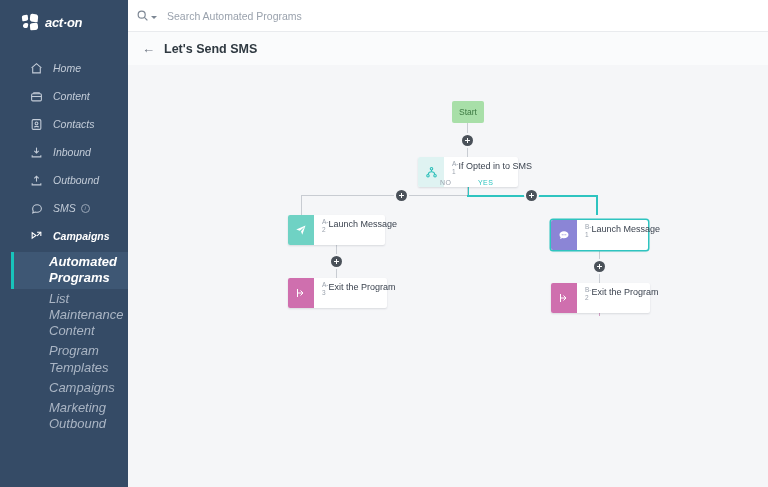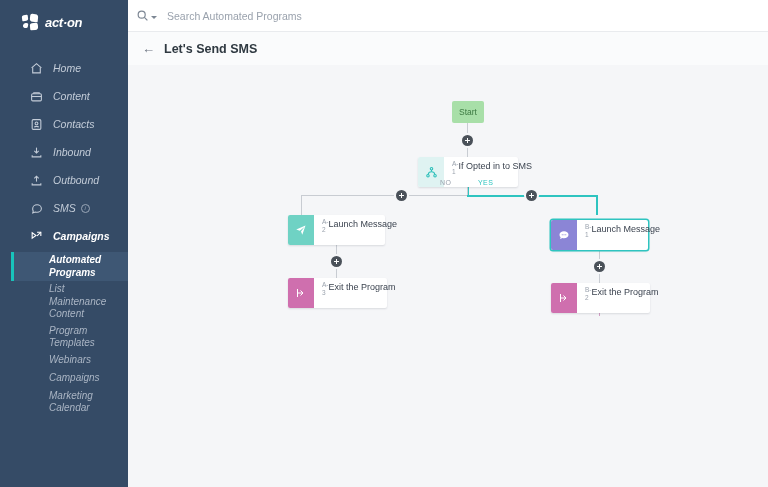--- a/index.html
+++ b/index.html
@@ -53,21 +53,21 @@
   .nav-item.active .ico { color: #ffffff; }
   .nav-item .info-i {
     width: 9px; height: 9px; border: 1px solid #9aa7b8; border-radius: 50%;
     display: inline-flex; align-items: center; justify-content: center;
     font-size: 6px; margin-left: 5px; color: #9aa7b8; line-height: 1;
   }
 
   .subnav { margin-top: 2px; }
   .subnav-item {
     min-height: 18px; display: flex; align-items: center;
-    padding: 2px 8px 2px 38px; color: #aab5c4; font-size: 10px;
+    padding: 2px 8px 2px 38px; color: #aab5c4; font-size: 13px;
     position: relative; cursor: pointer; line-height: 1.25;
   }
   .subnav-item.active {
     background: #3e5774; color: #ffffff; font-weight: bold; min-height: 20px;
   }
   .subnav-item.active::before {
     content: ""; position: absolute; left: 0; top: 0; bottom: 0;
     width: 3px; background: #18c3bb;
   }
 
@@ -267,27 +267,24 @@
         <div class="subnav-item active">
           <span>Automated Programs</span>
         </div>
         <div class="subnav-item">
           <span>List Maintenance Content</span>
         </div>
         <div class="subnav-item">
           <span>Program Templates</span>
         </div>
         <div class="subnav-item">
-          <span>Webinars</span>
+          <span>Campaigns</span>
         </div>
         <div class="subnav-item">
-          <span>Campaigns</span>
-        </div>
-        <div class="subnav-item">
-          <span>Marketing Calendar</span>
+          <span>Marketing Outbound</span>
         </div>
       </div>
 
 
 
     </div>
   </div>
 
   <div class="main">
 

